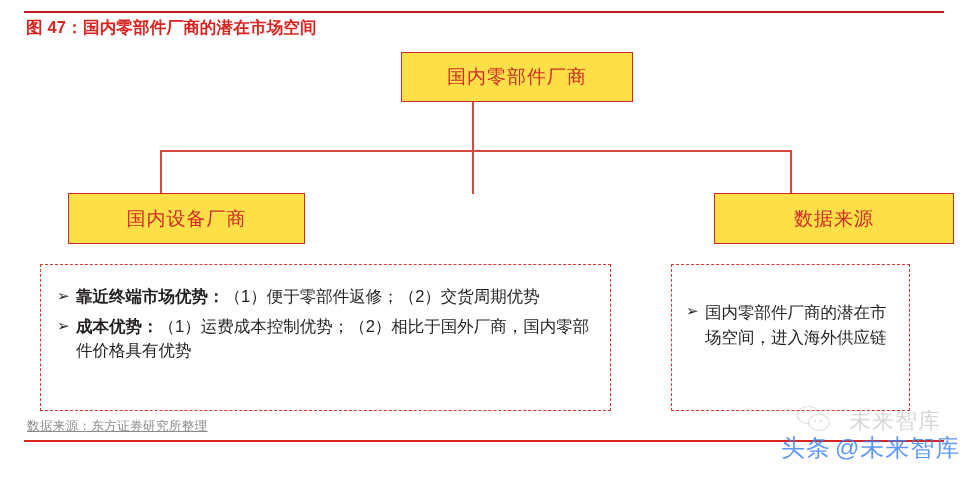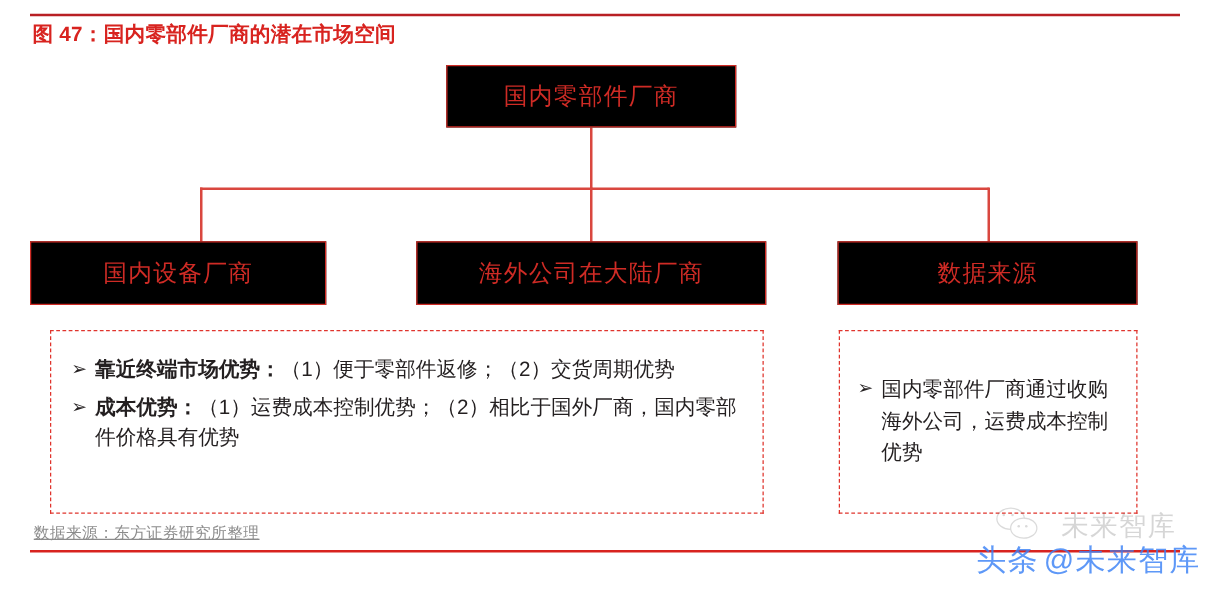--- a/index.html
+++ b/index.html
@@ -39,28 +39,29 @@
     color: #d8231f;
     letter-spacing: 0.2px;
     white-space: nowrap;
   }
 
   
   .node {
     position: absolute;
     box-sizing: border-box;
     border: 1.4px solid #cf2b25;
-    background: #000000;
+    background: #fde047;
     display: flex;
     align-items: center;
     justify-content: center;
     color: #cf2b25;
     font-size: 19px;
     letter-spacing: 1px;
     white-space: nowrap;
+    margin-left: 44px;
   }
   .node-root  { left: 357px; top: 52px;  width: 232px; height: 50px; }
   .node-a     { left: 24px;  top: 193px; width: 237px; height: 51px; }
   .node-b     { left: 333px; top: 193px; width: 280px; height: 51px; }
   .node-c     { left: 670px; top: 193px; width: 240px; height: 51px; }
 
   
   .conn {
     position: absolute;
     background: #d9473f;
@@ -209,41 +210,40 @@
   <div class="fig-title">图 47：国内零部件厂商的潜在市场空间</div>
 
   <div class="conn conn-v-root"></div>
   <div class="conn conn-h-bus"></div>
   <div class="conn conn-v-a"></div>
   <div class="conn conn-v-b"></div>
   <div class="conn conn-v-c"></div>
 
   <div class="node node-root">国内零部件厂商</div>
   <div class="node node-a">国内设备厂商</div>
-  <div class="node node-b">海外公司在大陆厂商</div>
   <div class="node node-c">数据来源</div>
 
   <div class="dashed-box dash-left">
     <ul class="bullets">
       <li class="bullet">
         <span class="bullet-marker">➢</span>
         <span class="bullet-text"><span class="lead">靠近终端市场优势：</span><span>（1）便于零部件返修；（2）交货周期优势</span></span>
       </li>
       <li class="bullet">
         <span class="bullet-marker">➢</span>
         <span class="bullet-text"><span class="lead">成本优势：</span><span>（1）运费成本控制优势；（2）相比于国外厂商，国内零部件价格具有优势</span></span>
       </li>
     </ul>
   </div>
 
   <div class="dashed-box dash-right">
     <ul class="bullets">
       <li class="bullet">
         <span class="bullet-marker">➢</span>
-        <span class="bullet-text">国内零部件厂商通过收购海外公司，运费成本控制优势</span>
+        <span class="bullet-text">国内零部件厂商的潜在市场空间，进入海外供应链</span>
       </li>
     </ul>
   </div>
 
   <div class="source">数据来源：东方证券研究所整理</div>
   <div class="bottom-rule"></div>
 
   <div class="wm-ghost">
     <span class="wm-bubble">
       <span class="b1"></span>

